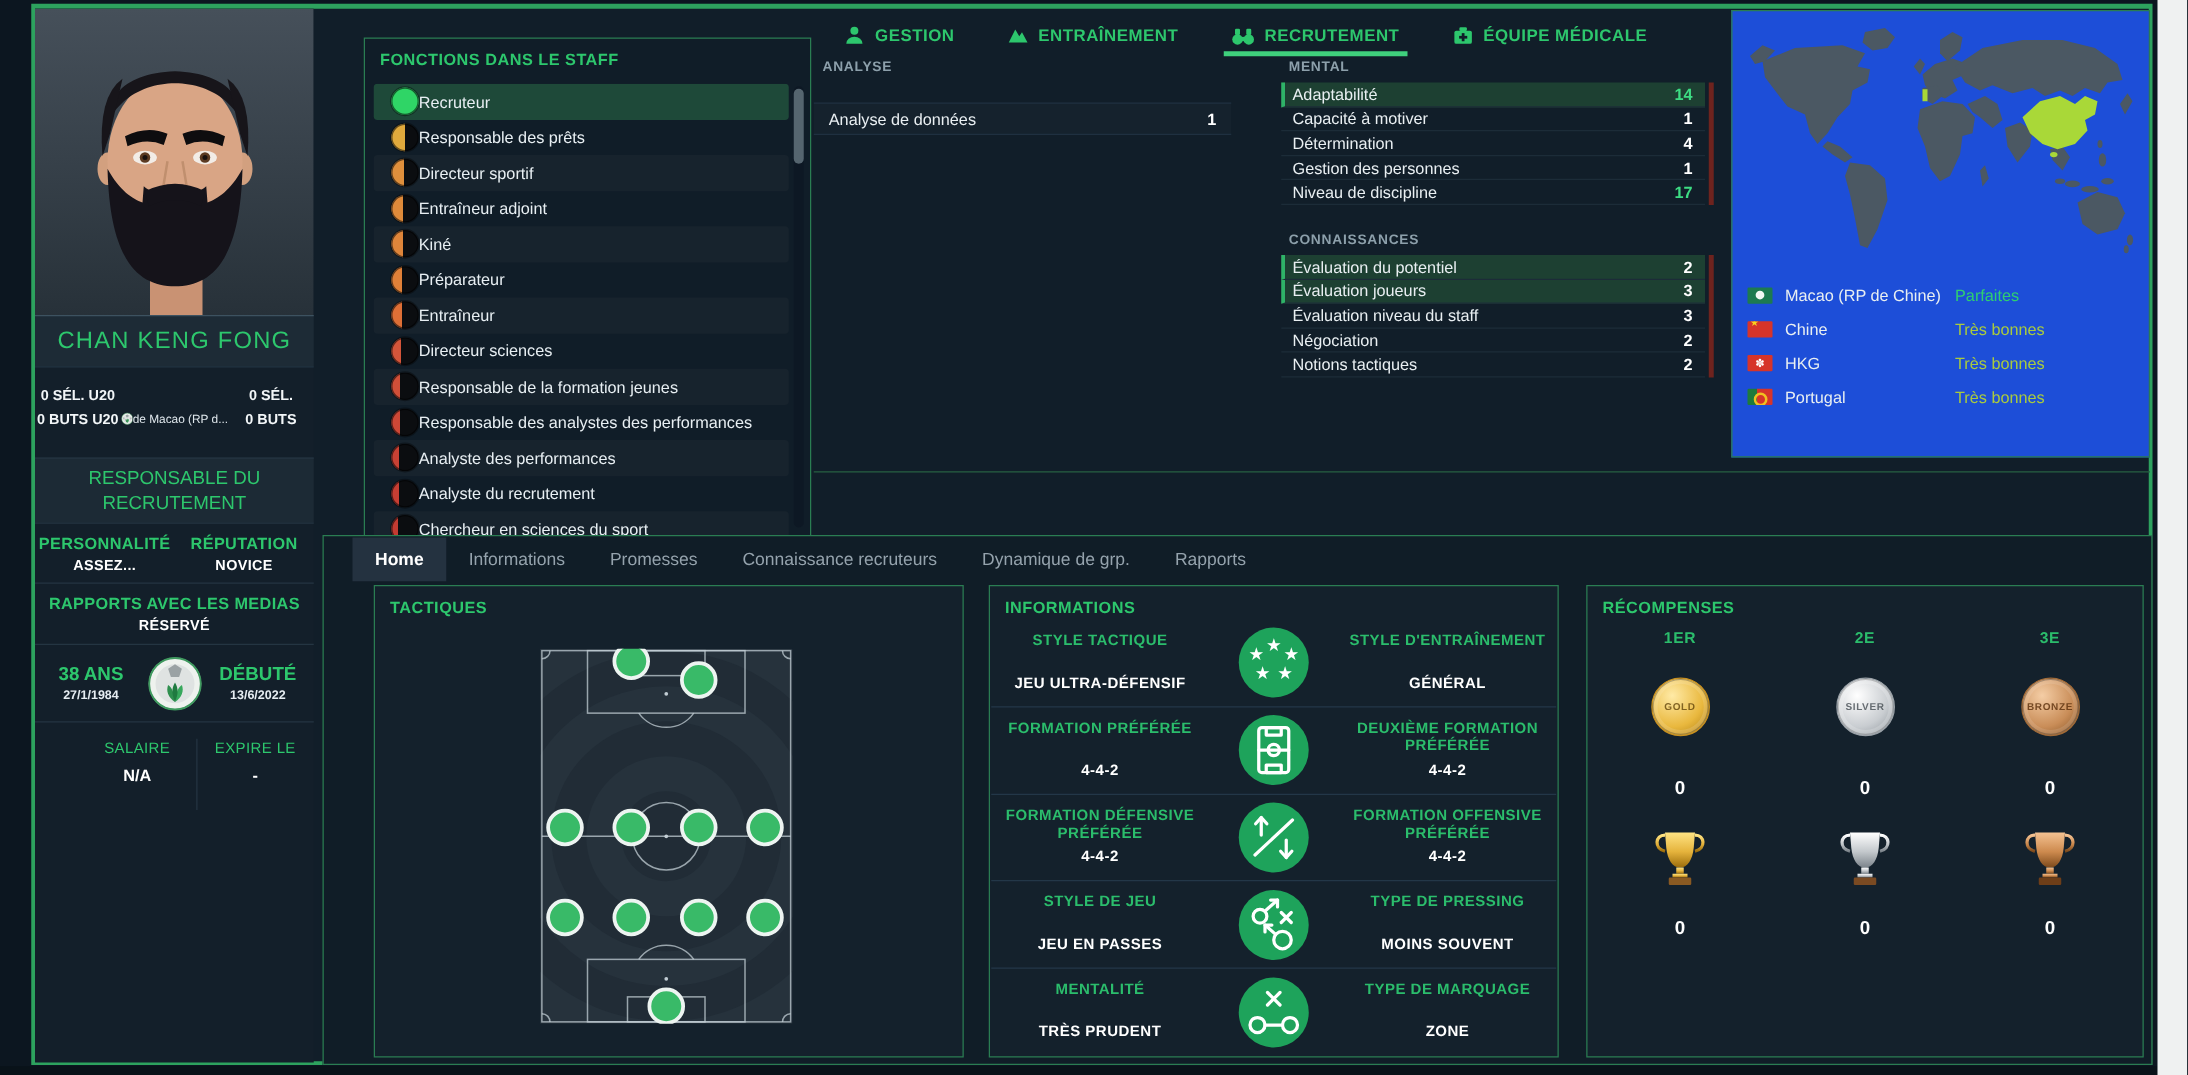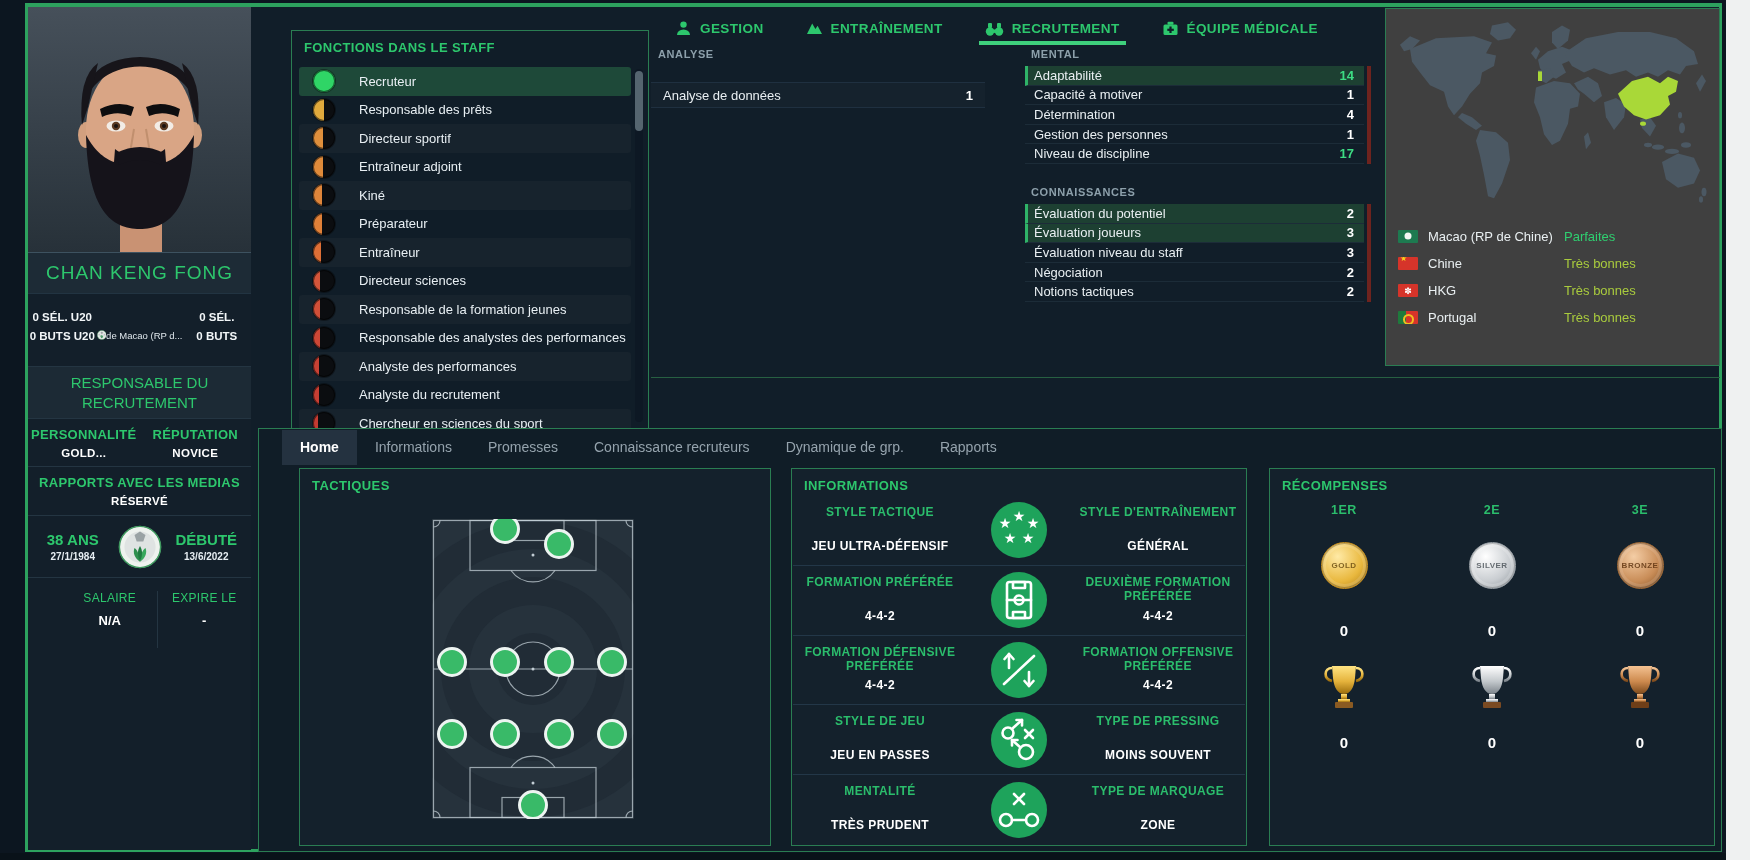--- a/index.html
+++ b/index.html
@@ -49,21 +49,21 @@
   .sal-col + .sal-col{border-left:1px solid #243542;}
   .sal-h{color:#2dc76d;font-size:12px;letter-spacing:.3px;}
   .sal-v{color:#fff;font-size:13px;font-weight:bold;}
 
   
   .staff-panel{left:291px;top:8px;width:358px;height:399px;background:#101d28;
     border:1px solid #2a7d52;overflow:hidden;margin-top:22px;}
   .panel-title{padding:9px 12px 6px;color:#2dc76d;font-size:13px;font-weight:600;letter-spacing:.4px;}
   .staff-list{position:absolute;top:36px;left:0;right:15px;height:363px;overflow:hidden;}
   .srow{height:28.5px;margin:0 2px 0 7px;border-radius:3px;display:flex;align-items:center;
-    padding-left:14px;gap:24px;color:#e8eff3;font-size:13px;}
+    padding-left:14px;color:#e8eff3;font-size:13px;}
   .srow.alt{background:#17232d;}
   .srow.selected{background:#1e4939;}
   .suit{width:22px;height:22px;border-radius:50%;flex:none;
     box-shadow:inset 0 0 0 1px rgba(0,0,0,.55), 0 0 0 1px rgba(0,0,0,.35);}
   .sscroll{position:absolute;right:5px;top:38px;width:8px;height:353px;background:#0d1824;border-radius:4px;}
   .sthumb{position:absolute;left:0;top:2px;width:8px;height:60px;background:#55656f;border-radius:4px;}
 
   
   .top-tabs{left:675px;top:12px;height:32px;display:flex;gap:42px;align-items:center;}
   .ttab{position:relative;display:flex;align-items:center;gap:8px;color:#2dc76d;
@@ -77,21 +77,21 @@
     border-top:1px solid #1f3040;border-bottom:1px solid #1f3040;display:flex;align-items:center;
     padding:0 12px;color:#e9eff2;font-size:13px;}
   .arow{height:19.6px;display:flex;align-items:center;padding:0 10px 0 9px;
     border-bottom:1px solid #1c2c38;color:#e9eff2;font-size:13px;}
   .arow.sel{background:#1d4032;border-left:3px solid #2fb368;padding-left:6px;}
   .aval{margin-left:auto;color:#ffffff;font-weight:bold;font-size:13px;}
   .aval.hi{color:#3ddc83;}
   .redbar{width:4px;background:#6e231e;}
 
   
-  .right-panel{left:1385px;top:8px;width:335px;height:358px;background:#404040;border:1px solid #2a7d52;}
+  .right-panel{left:1385px;top:8px;width:335px;height:358px;background:#1d4ed8;border:1px solid #2a7d52;}
   .nations{position:absolute;left:8px;right:8px;top:214px;}
   .nrow{position:relative;height:27px;display:flex;align-items:center;gap:10px;padding:0 4px;}
   .nname{color:#e9eff1;font-size:13px;}
   .nrating{position:absolute;left:170px;font-size:13px;}
   .nrating.perfect{color:#2fcf70;}
   .nrating.very_good{color:#a9cb3d;}
   .flag{width:20px;height:13px;border-radius:1px;position:relative;flex:none;overflow:hidden;}
   .flag-macao{background:#1d7a50;}
   .flag-macao::after{content:"";position:absolute;left:50%;top:48%;transform:translate(-50%,-50%);
     width:7px;height:7px;background:#f2f7f4;border-radius:50%;}
@@ -215,21 +215,21 @@
         <span>0 SÉL.</span>
         <span>0 BUTS</span>
       </div>
     </div>
 
     <div class="sb-sec role-bar">RESPONSABLE DU RECRUTEMENT</div>
 
     <div class="sb-sec pr-row">
       <div class="pr-col">
         <span class="sb-h">PERSONNALITÉ</span>
-        <span class="sb-v">GOLD...</span>
+        <span class="sb-v">ASSEZ...</span>
       </div>
       <div class="pr-col">
         <span class="sb-h">RÉPUTATION</span>
         <span class="sb-v">NOVICE</span>
       </div>
     </div>
 
     <div class="sb-sec media-row">
       <span class="sb-h">RAPPORTS AVEC LES MEDIAS</span>
       <span class="sb-v">RÉSERVÉ</span>

